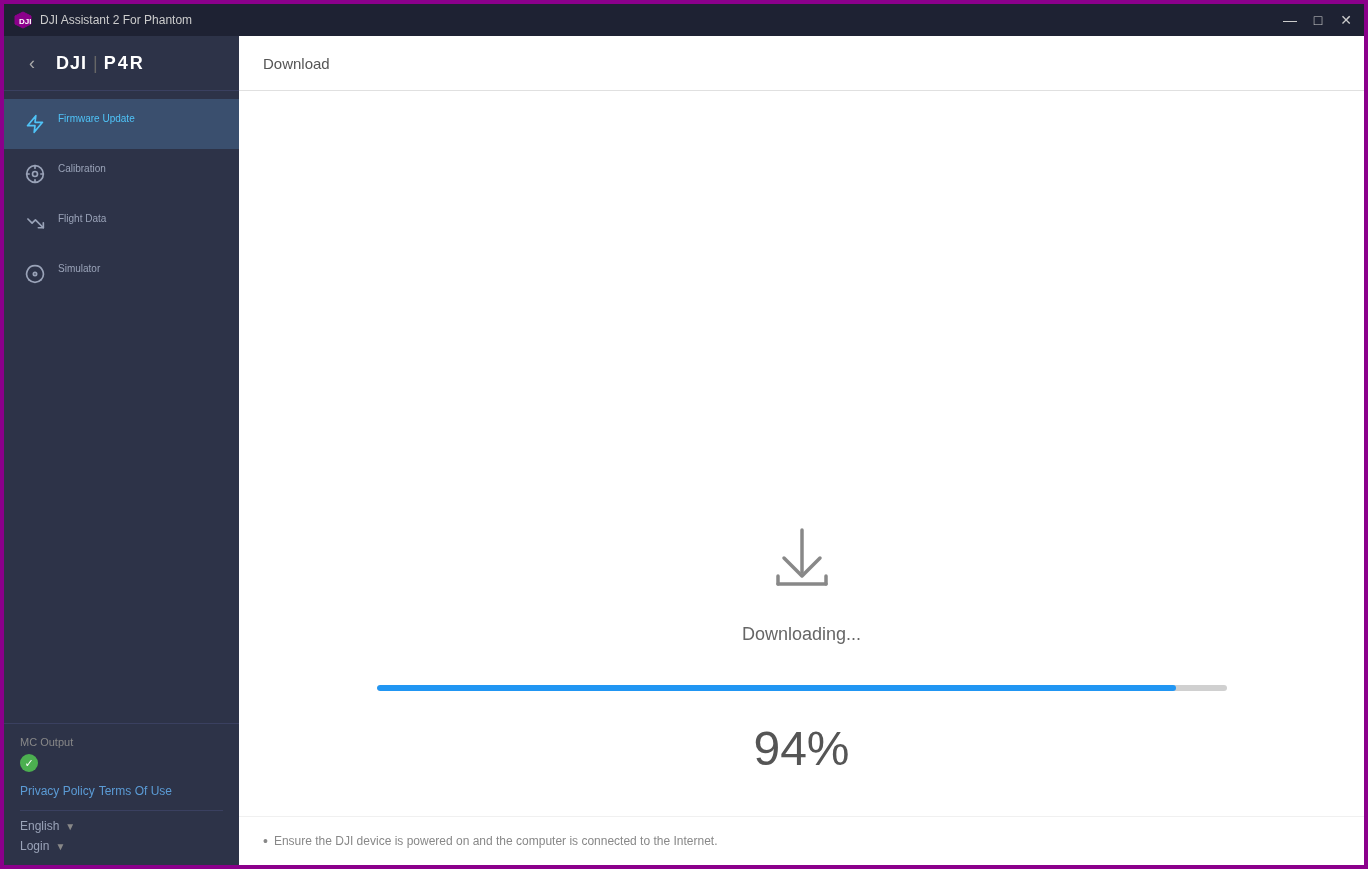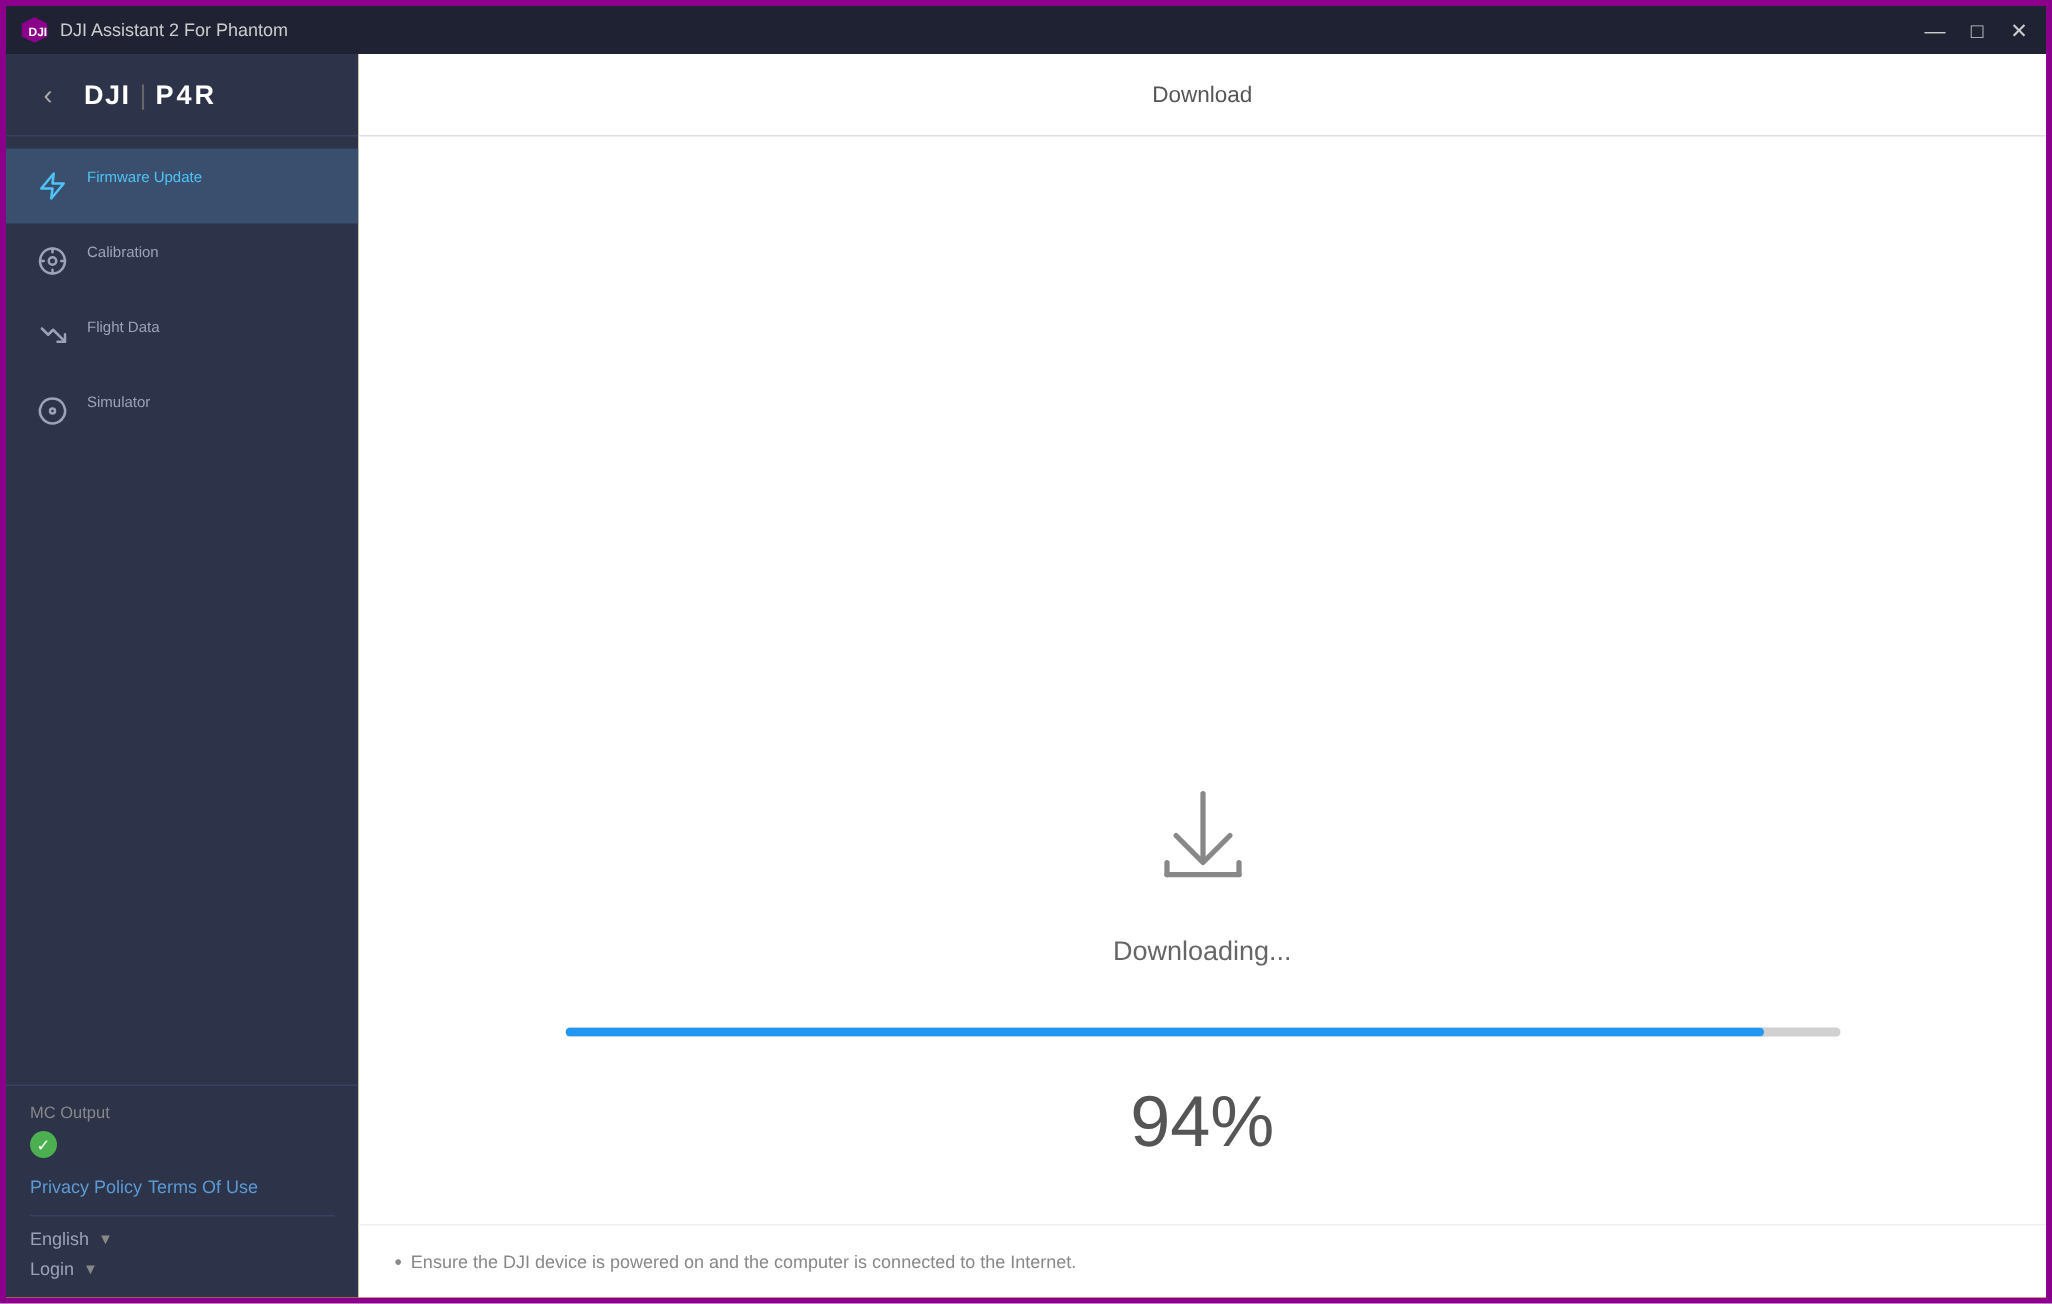--- a/index.html
+++ b/index.html
@@ -11,21 +11,21 @@
       font-family: -apple-system, BlinkMacSystemFont, 'Segoe UI', Arial, sans-serif;
       overflow: hidden;
     }
 
     .window-frame {
       position: absolute;
       top: 4px;
       left: 4px;
       right: 4px;
       bottom: 4px;
-      background: #fde047;
+      background: #ec4899;
       display: flex;
       flex-direction: column;
     }
 
     
     .title-bar {
       height: 32px;
       background: #1e2233;
       display: flex;
       align-items: center;
@@ -224,21 +224,20 @@
       display: flex;
       flex-direction: column;
     }
 
     .content-header {
       height: 55px;
       border-bottom: 1px solid #e0e0e0;
       display: flex;
       align-items: center;
       padding: 0 24px;
-      justify-content: center;
     }
 
     .content-title {
       font-size: 15px;
       color: #555;
       font-weight: 400;
     }
 
     .content-body {
       flex: 1;

